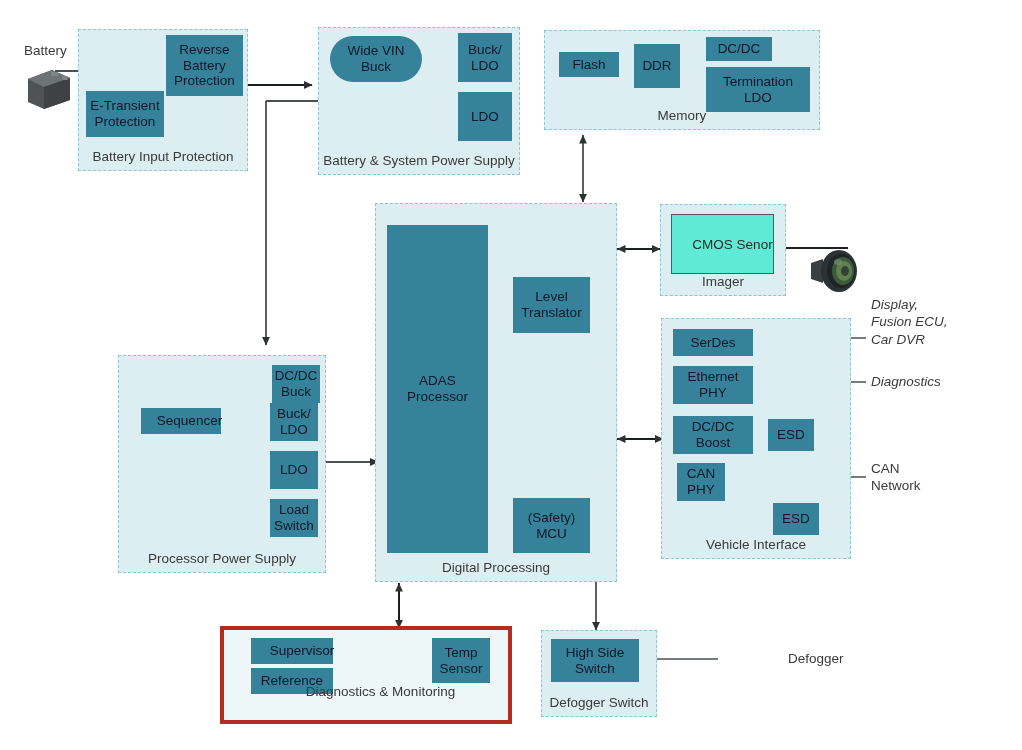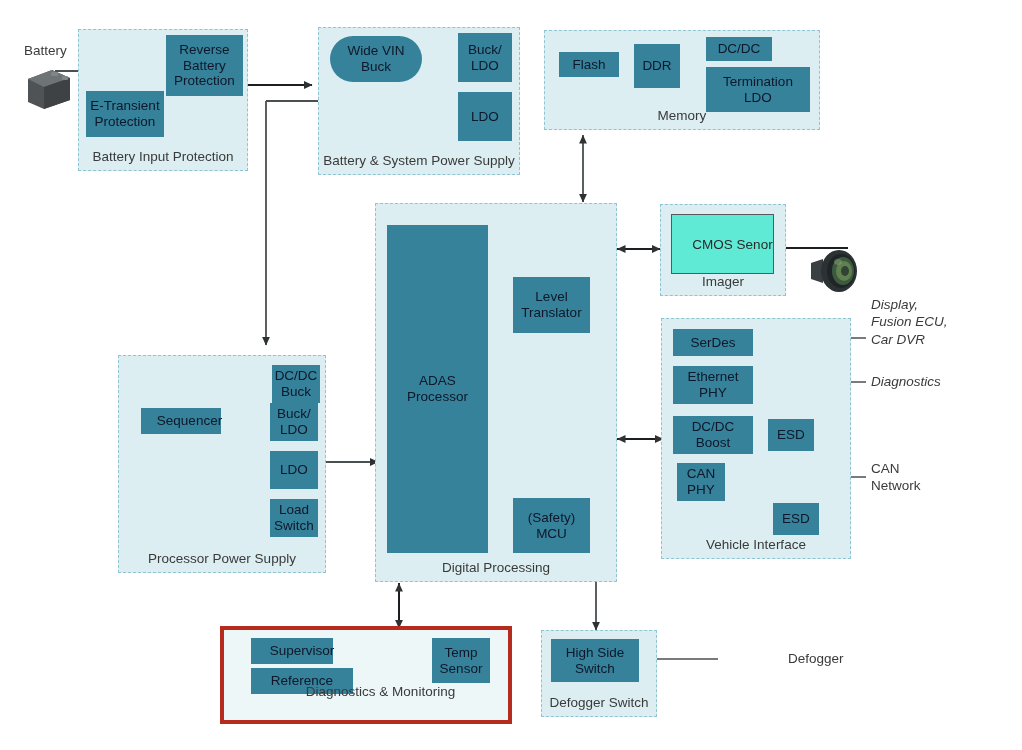--- a/index.html
+++ b/index.html
@@ -268,21 +268,21 @@
 Boost</div>
     <div class="blk" style="left:106px; top:100px; width:46px; height:32px;">ESD</div>
     <div class="blk stackr" style="left: 15px; top: 144px; width: 48px; height: 38px; white-space: pre-line;">CAN
 PHY</div>
     <div class="blk stackr" style="left:111px; top:184px; width:46px; height:32px;">ESD</div>
     <div class="group-label">Vehicle Interface</div>
   </div>
 
   <div class="group redring" style="left:220px; top:626px; width:292px; height:98px;">
     <div class="blk" style="left:27px; top:8px; width:82px; height:26px;padding-left:22px;">Supervisor</div>
-    <div class="blk" style="left:27px; top:38px; width:102px; height:26px;">Reference</div>
+    <div class="blk" style="left:27px; top:38px; width:82px; height:26px;">Reference</div>
     <div class="blk" style="left: 208px; top: 8px; width: 58px; height: 45px; white-space: pre-line;">Temp
 Sensor</div>
     <div class="group-label" style="bottom:20px;margin-left:29px;">Diagnostics &amp; Monitoring</div>
   </div>
 
   <div class="group" style="left:541px; top:630px; width:116px; height:87px;">
     <div class="blk" style="left: 9px; top: 8px; width: 88px; height: 43px; white-space: pre-line;">High Side
 Switch</div>
     <div class="group-label">Defogger Switch</div>
   </div>

